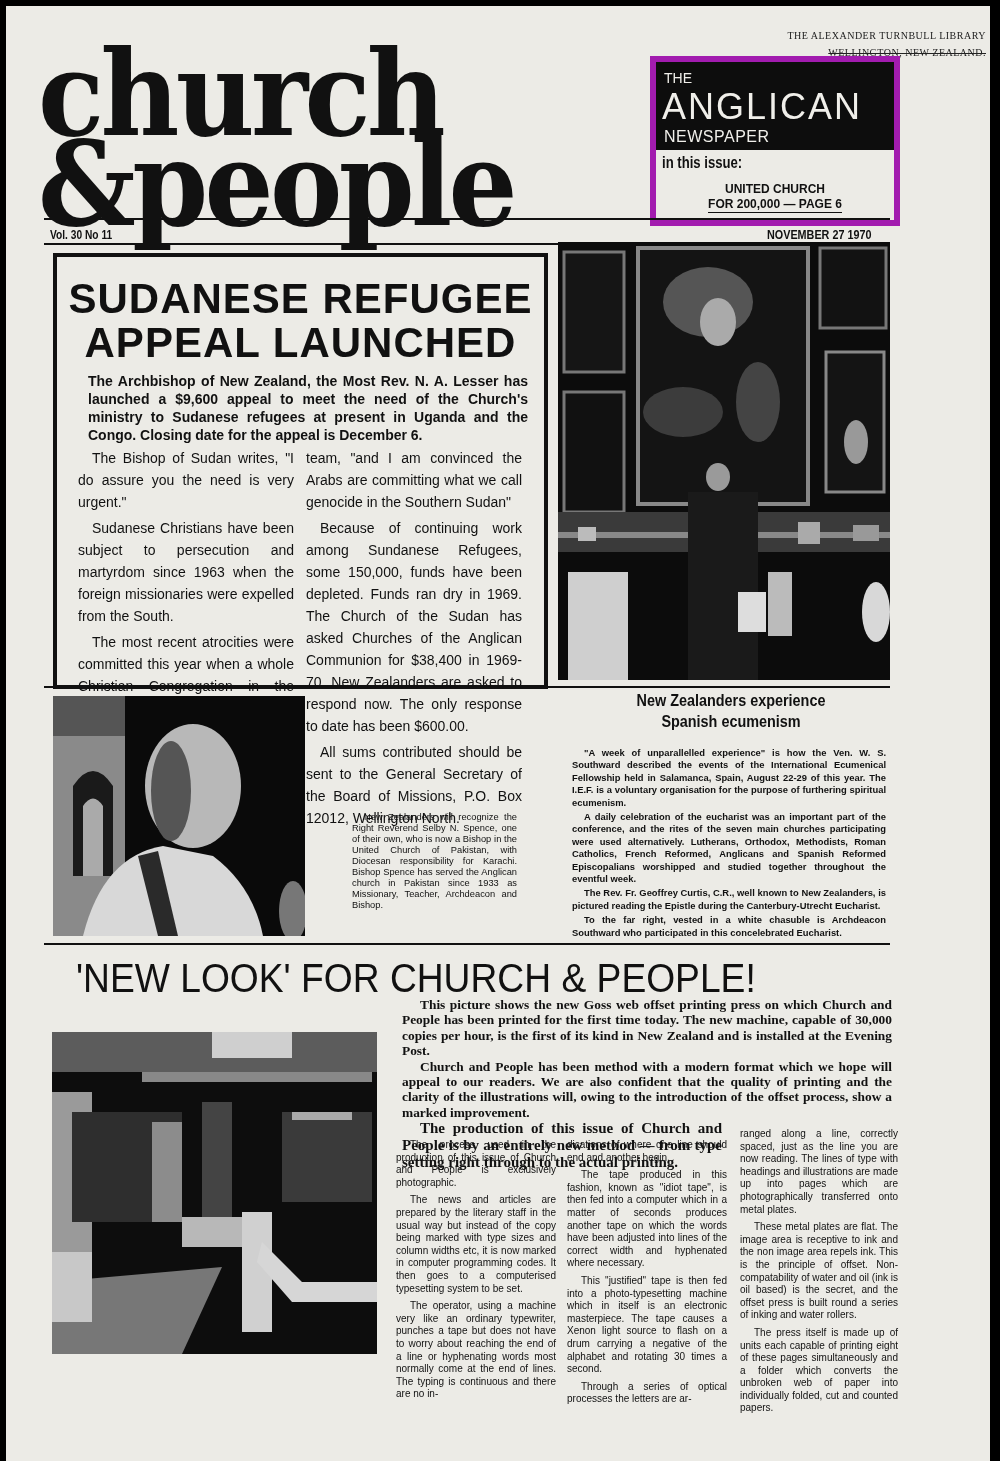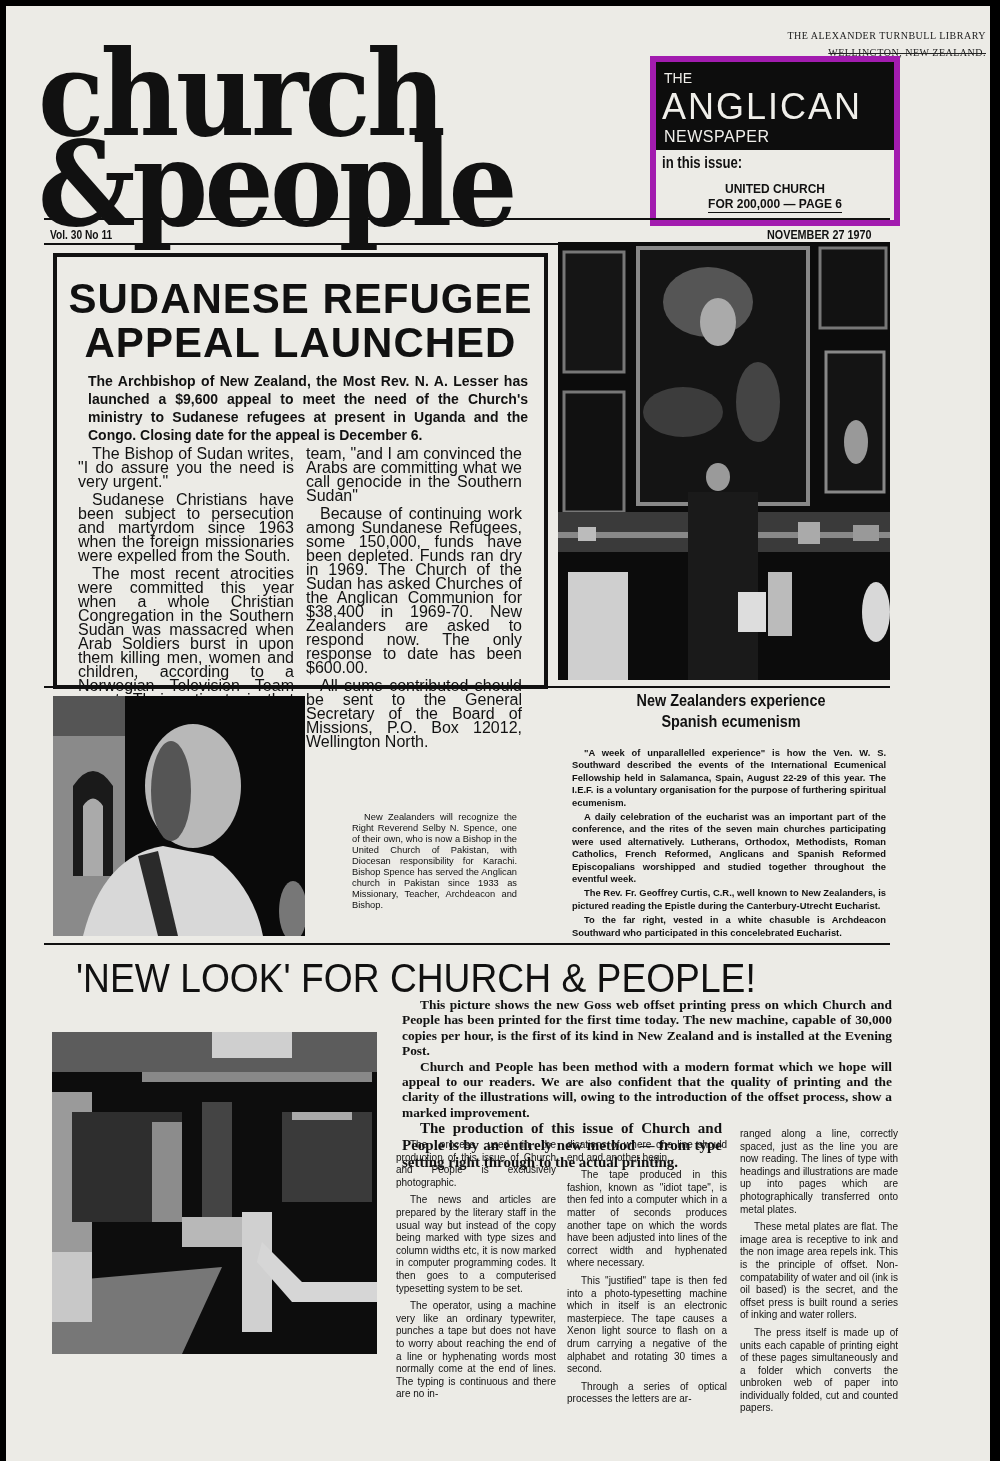--- a/index.html
+++ b/index.html
@@ -22,21 +22,21 @@
   .ang-teaser { position:absolute; left:0; top:120px; width:238px; text-align:center; font-size:12px; font-weight:bold; line-height:15px; }
 
   .rule { position:absolute; background:#111; }
   .vol { position:absolute; left:44px; top:222px; font-size:12px; font-weight:bold; transform:scaleX(0.85); transform-origin:left; }
   .date { position:absolute; left:761px; top:222px; font-size:12px; font-weight:bold; transform:scaleX(0.9); transform-origin:left; }
 
   
   .sudan-box { position:absolute; left:47px; top:247px; width:487px; height:428px; border:4px solid #111; }
   .sudan-head { position:absolute; left:0; top:20px; width:487px; text-align:center; font-size:42px; font-weight:bold; letter-spacing:1px; line-height:44px; }
   .sudan-lead { position:absolute; left:31px; top:115px; width:440px; font-size:14px; font-weight:bold; line-height:18px; text-align:justify; }
-  .col { position:absolute; font-size:16px; line-height:14px; text-align:justify; }
+  .col { position:absolute; font-size:14px; line-height:22px; text-align:justify; }
   .col p { margin:0 0 4px 0; text-indent:14px; }
 
   
   .photo { position:absolute; background:#0b0b0b; overflow:hidden; }
   .photo svg { display:block; }
 
   
   .pak-head { position:absolute; left:306px; top:700px; width:250px; text-align:center; font-family:"Liberation Serif", serif; font-weight:bold; font-size:30px; line-height:36px; }
   .pak-body { position:absolute; left:346px; top:806px; width:165px; font-size:9.3px; line-height:11px; text-align:justify; }
   .pak-body p { margin:0; text-indent:12px; }

